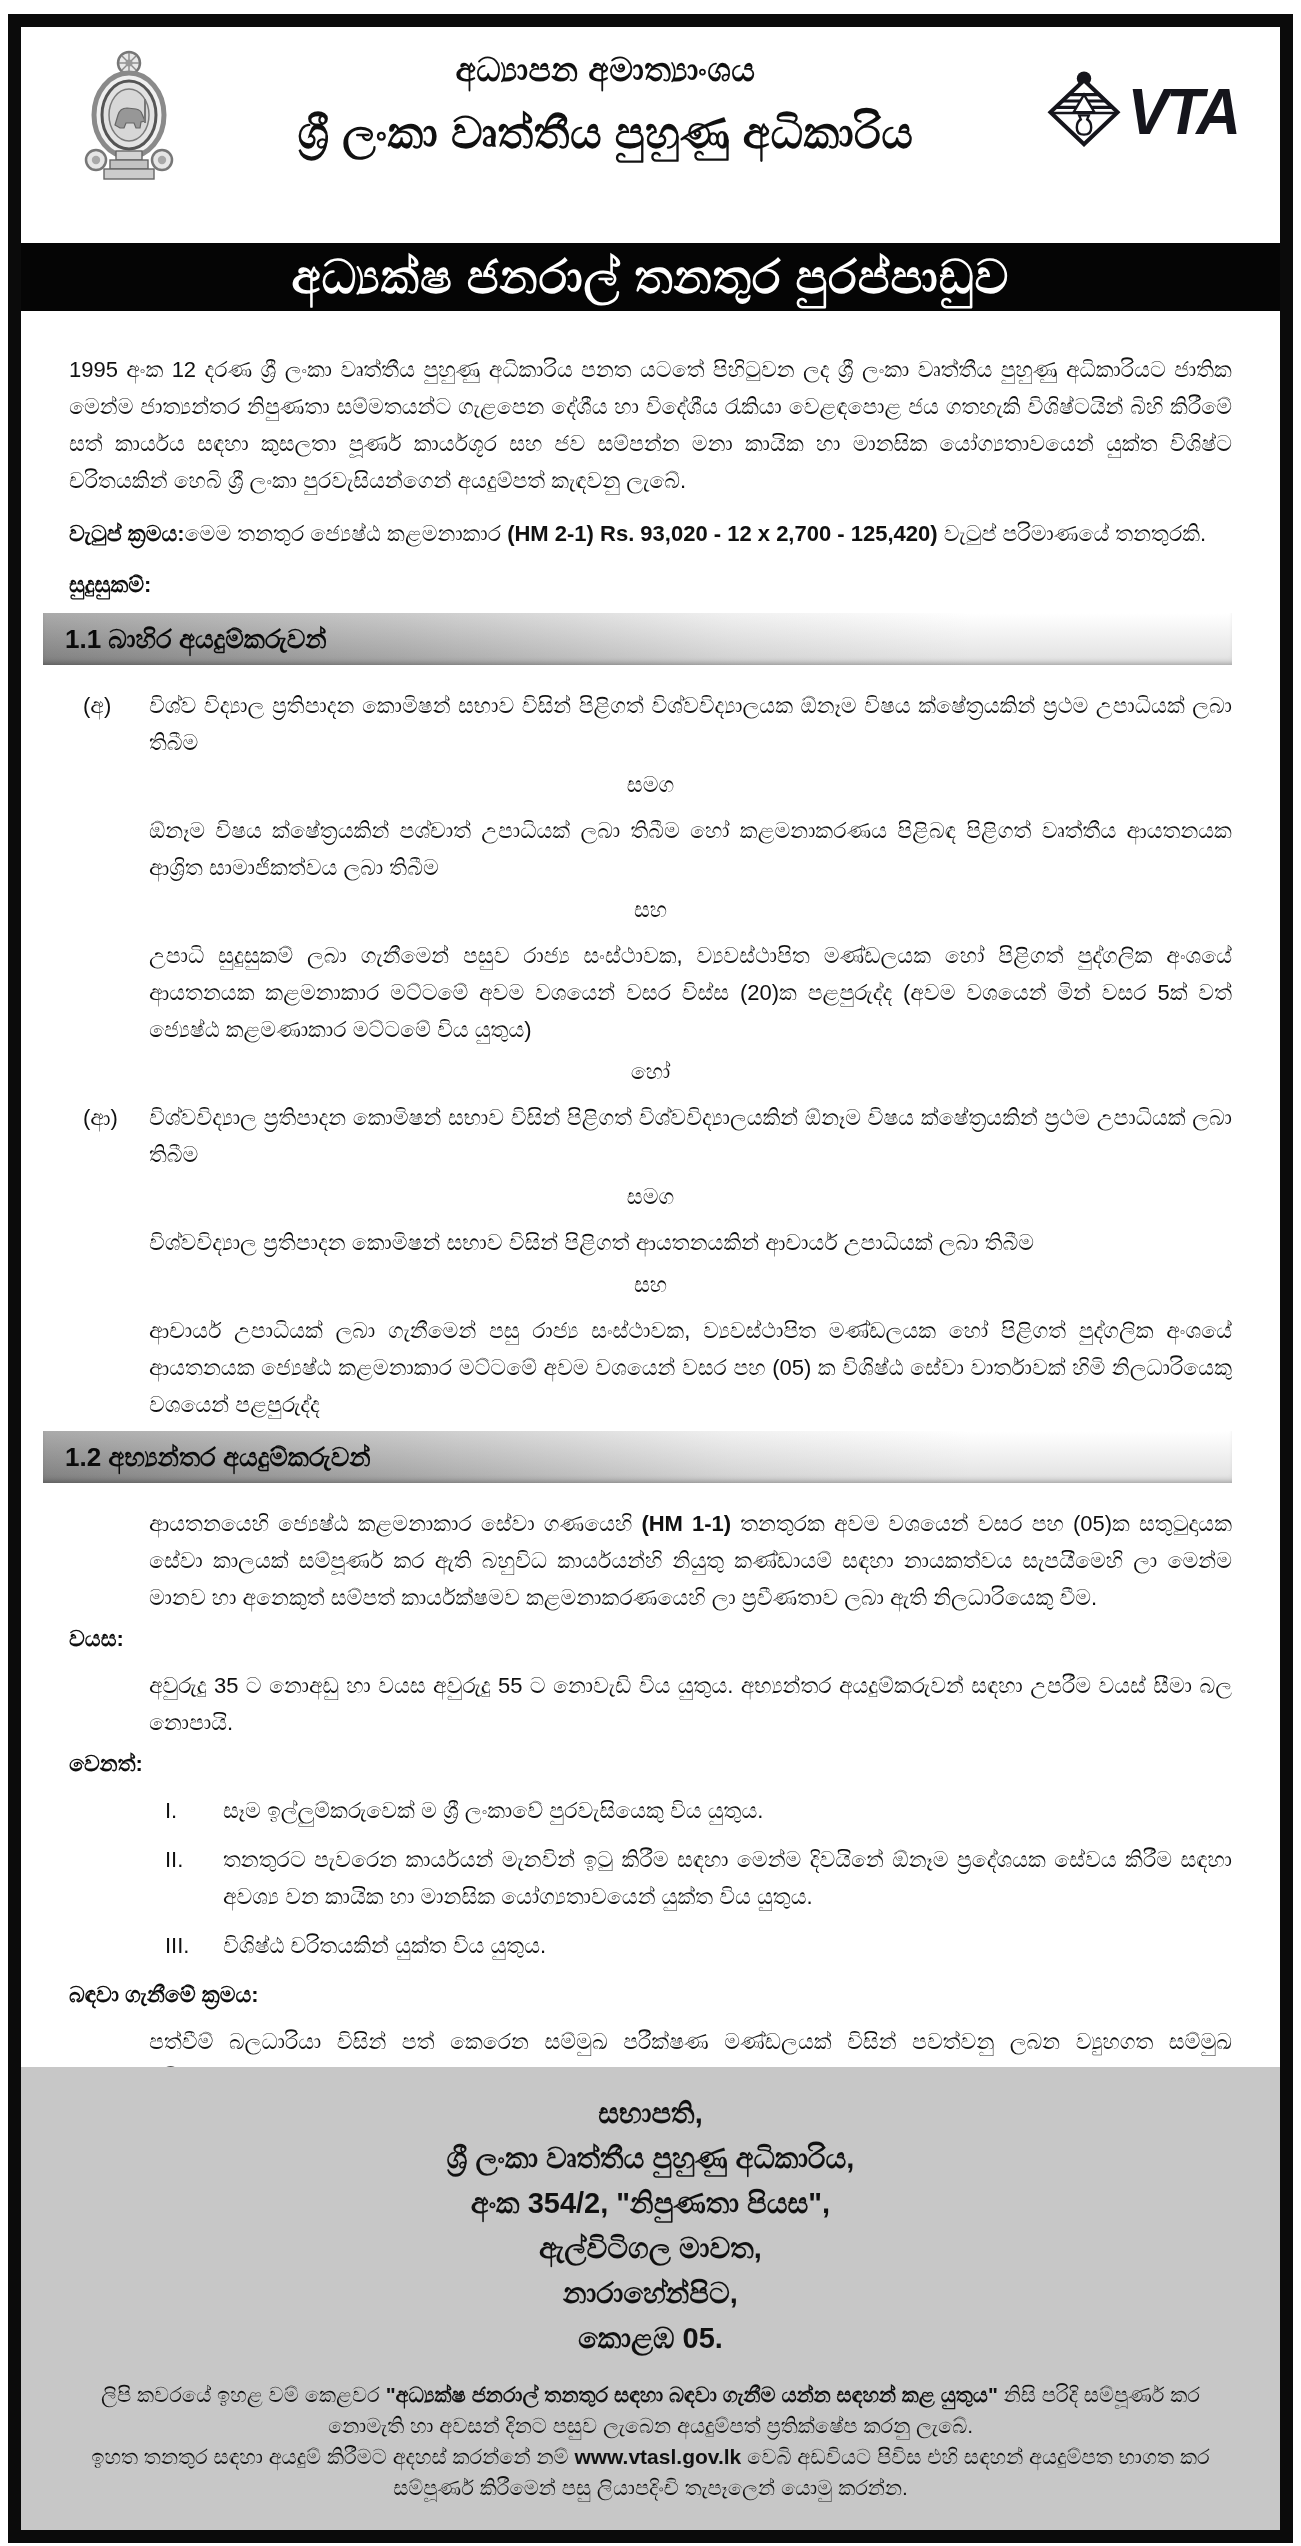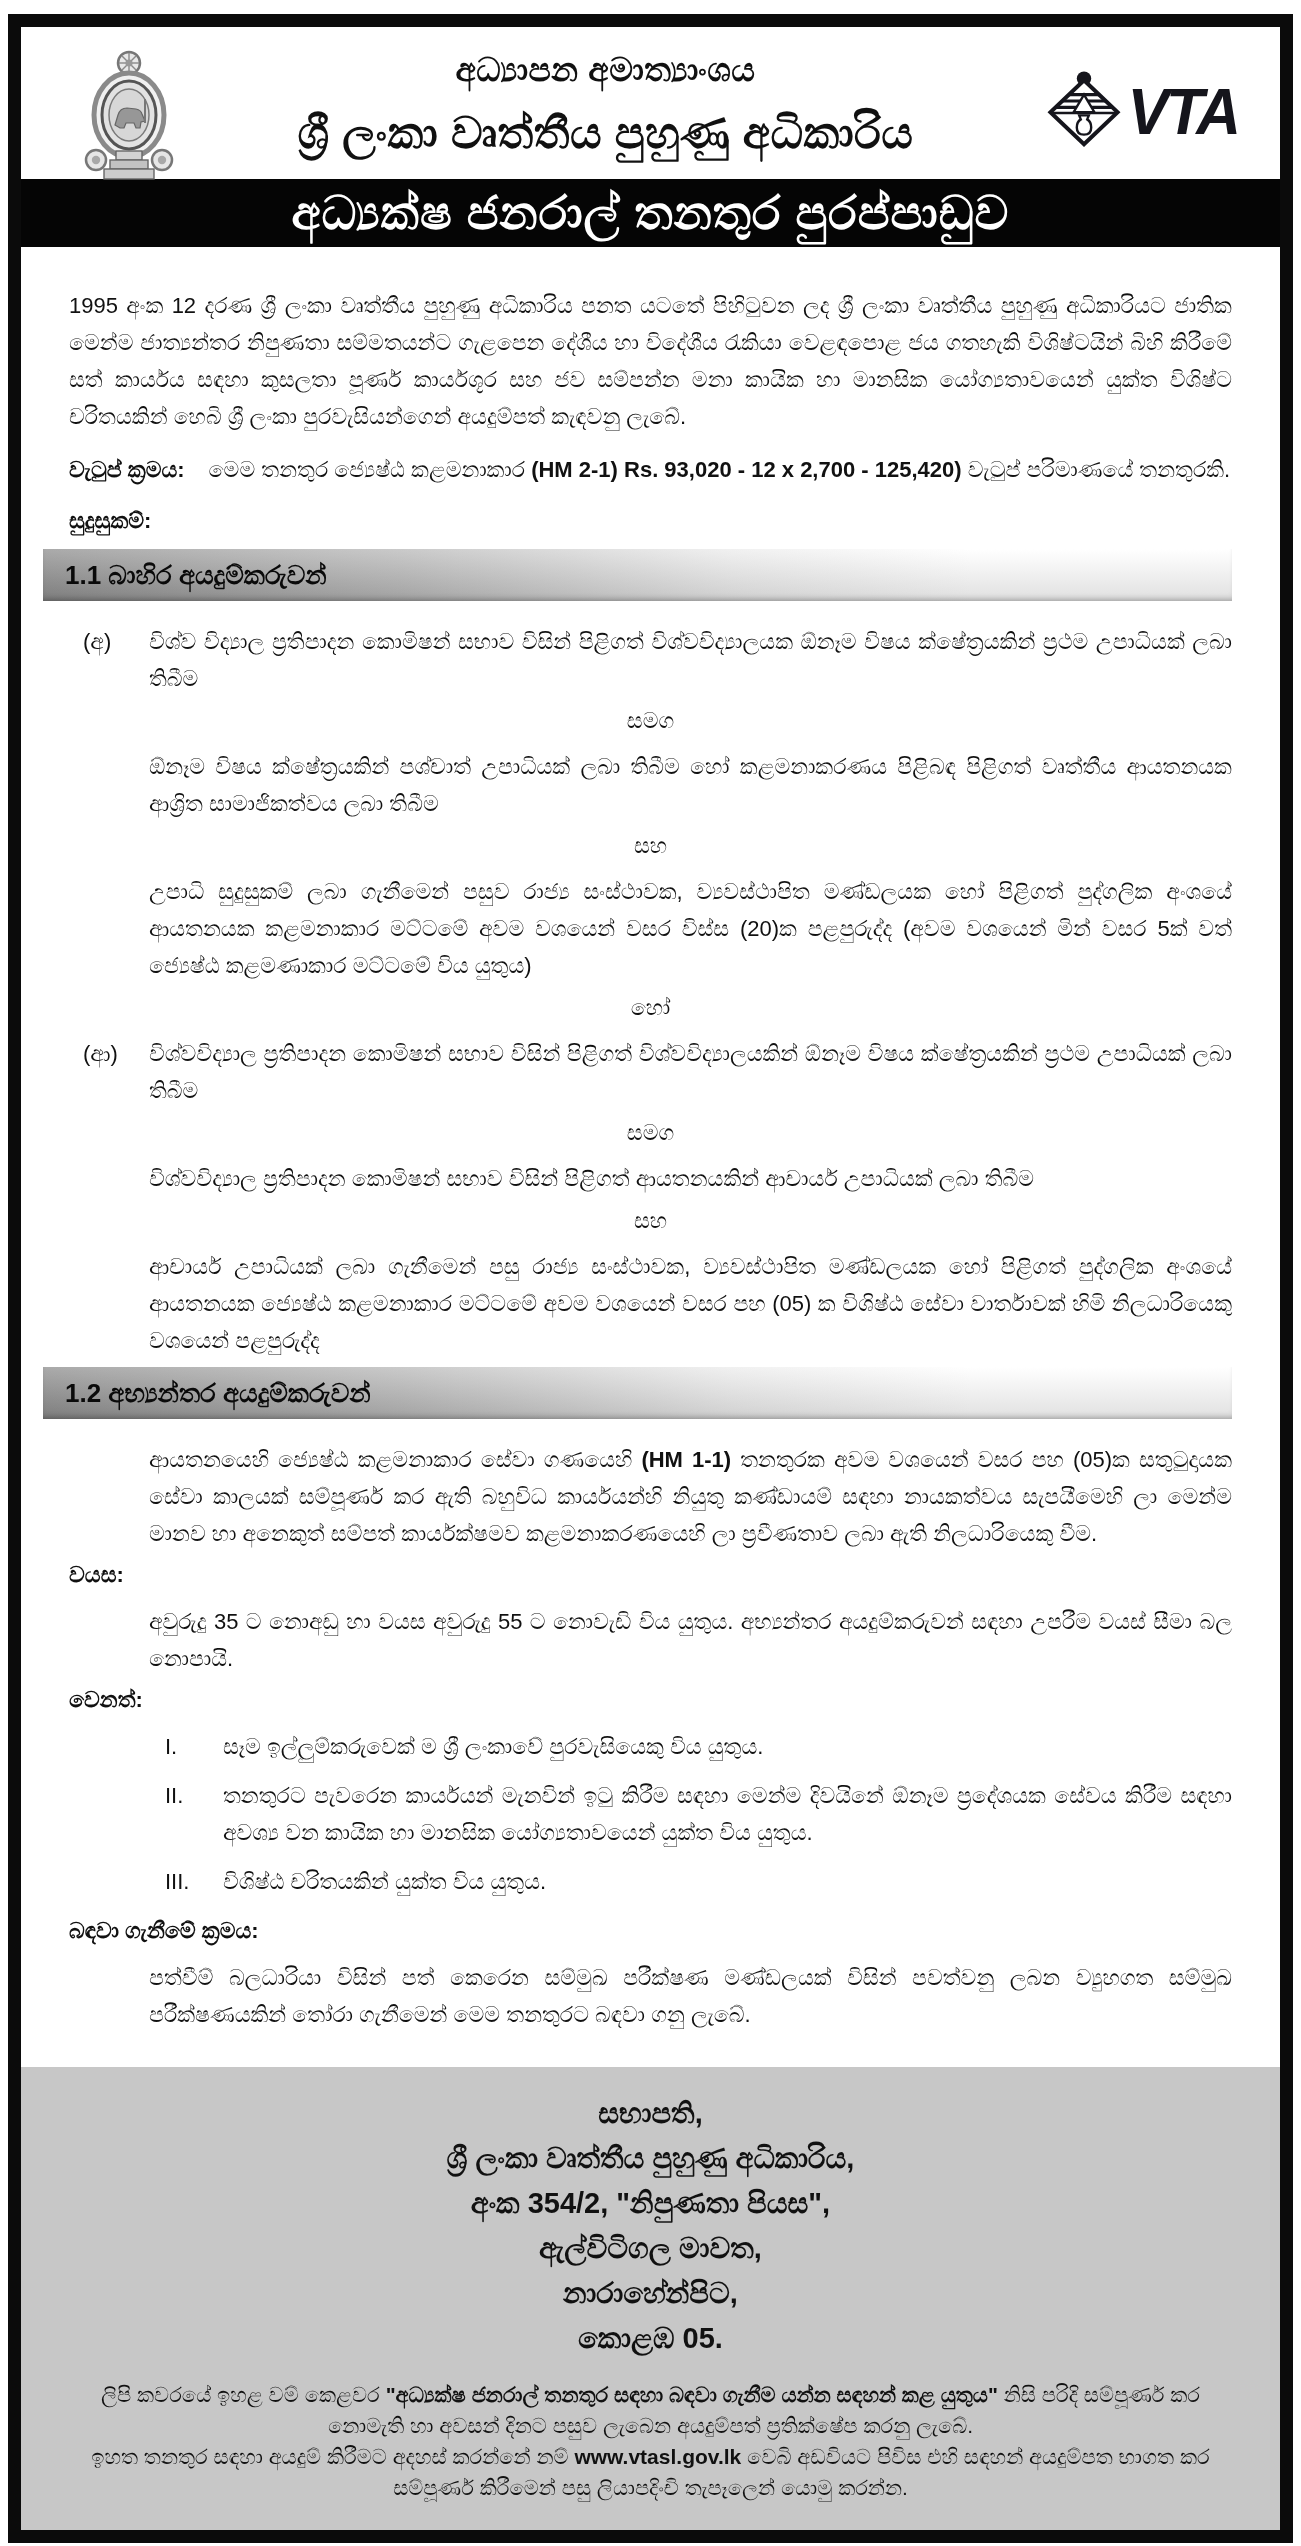--- a/index.html
+++ b/index.html
@@ -7,21 +7,21 @@
     width:1301px;height:2546px;background:#ffffff;position:relative;
     font-family:"Liberation Sans","DejaVu Sans",sans-serif;color:#111;
     -webkit-font-smoothing:antialiased;
   }
   .frame{
     position:absolute;left:8px;top:14px;right:8px;bottom:3px;
     border:13px solid #0b0b0b;background:#fff;
     display:flex;flex-direction:column;overflow:hidden;
   }
   
-  .hdr{position:relative;height:152px;flex:none;background:#fff;}
+  .hdr{position:relative;height:216px;flex:none;background:#fff;}
   .emblem{position:absolute;left:58px;top:22px;}
   .hdr-titles{position:absolute;left:160px;right:250px;top:24px;text-align:center;}
   .ministry{font-size:33px;font-weight:600;letter-spacing:.5px;margin-bottom:18px;}
   .authority{font-size:44px;font-weight:800;letter-spacing:.5px;}
   .vta{position:absolute;right:42px;top:40px;display:flex;align-items:center;gap:4px;}
   .vta-text{
     font-size:62px;font-weight:900;font-style:italic;letter-spacing:-3px;
     transform:scaleY(1.05);color:#15151c;
   }
   
@@ -29,21 +29,21 @@
     flex:none;height:68px;background:#050505;color:#fff;
     display:flex;align-items:center;justify-content:center;
     font-size:47px;font-weight:800;letter-spacing:1px;
   }
   
   .content{
     flex:1 1 auto;overflow:hidden;padding:40px 48px 12px 48px;
     font-size:22px;line-height:37px;
   }
   .para{text-align:justify;margin:0 0 16px 0;}
-  .salary{display:flex;gap:24px;margin:4px 0 14px 0;}
+  .salary{display:flex;gap:0;margin:4px 0 14px 0;}
   .salary .lbl{font-weight:800;white-space:nowrap;flex:none;}
   .salary .txt{flex:1;text-align:justify;}
   .b{font-weight:800;}
   .heading{font-weight:800;margin:2px 0 10px 0;}
   .sec-banner{
     margin:8px 0 22px -26px;height:52px;line-height:52px;
     padding-left:22px;font-size:26px;font-weight:800;color:#0a0a0a;
     background:linear-gradient(180deg,rgba(255,255,255,.25),rgba(0,0,0,.12)),
                linear-gradient(90deg,#8e8e8e 0%,#b8b8b8 30%,#ececec 58%,#ffffff 78%);
     box-shadow:inset 0 -5px 6px -4px rgba(0,0,0,.35);

